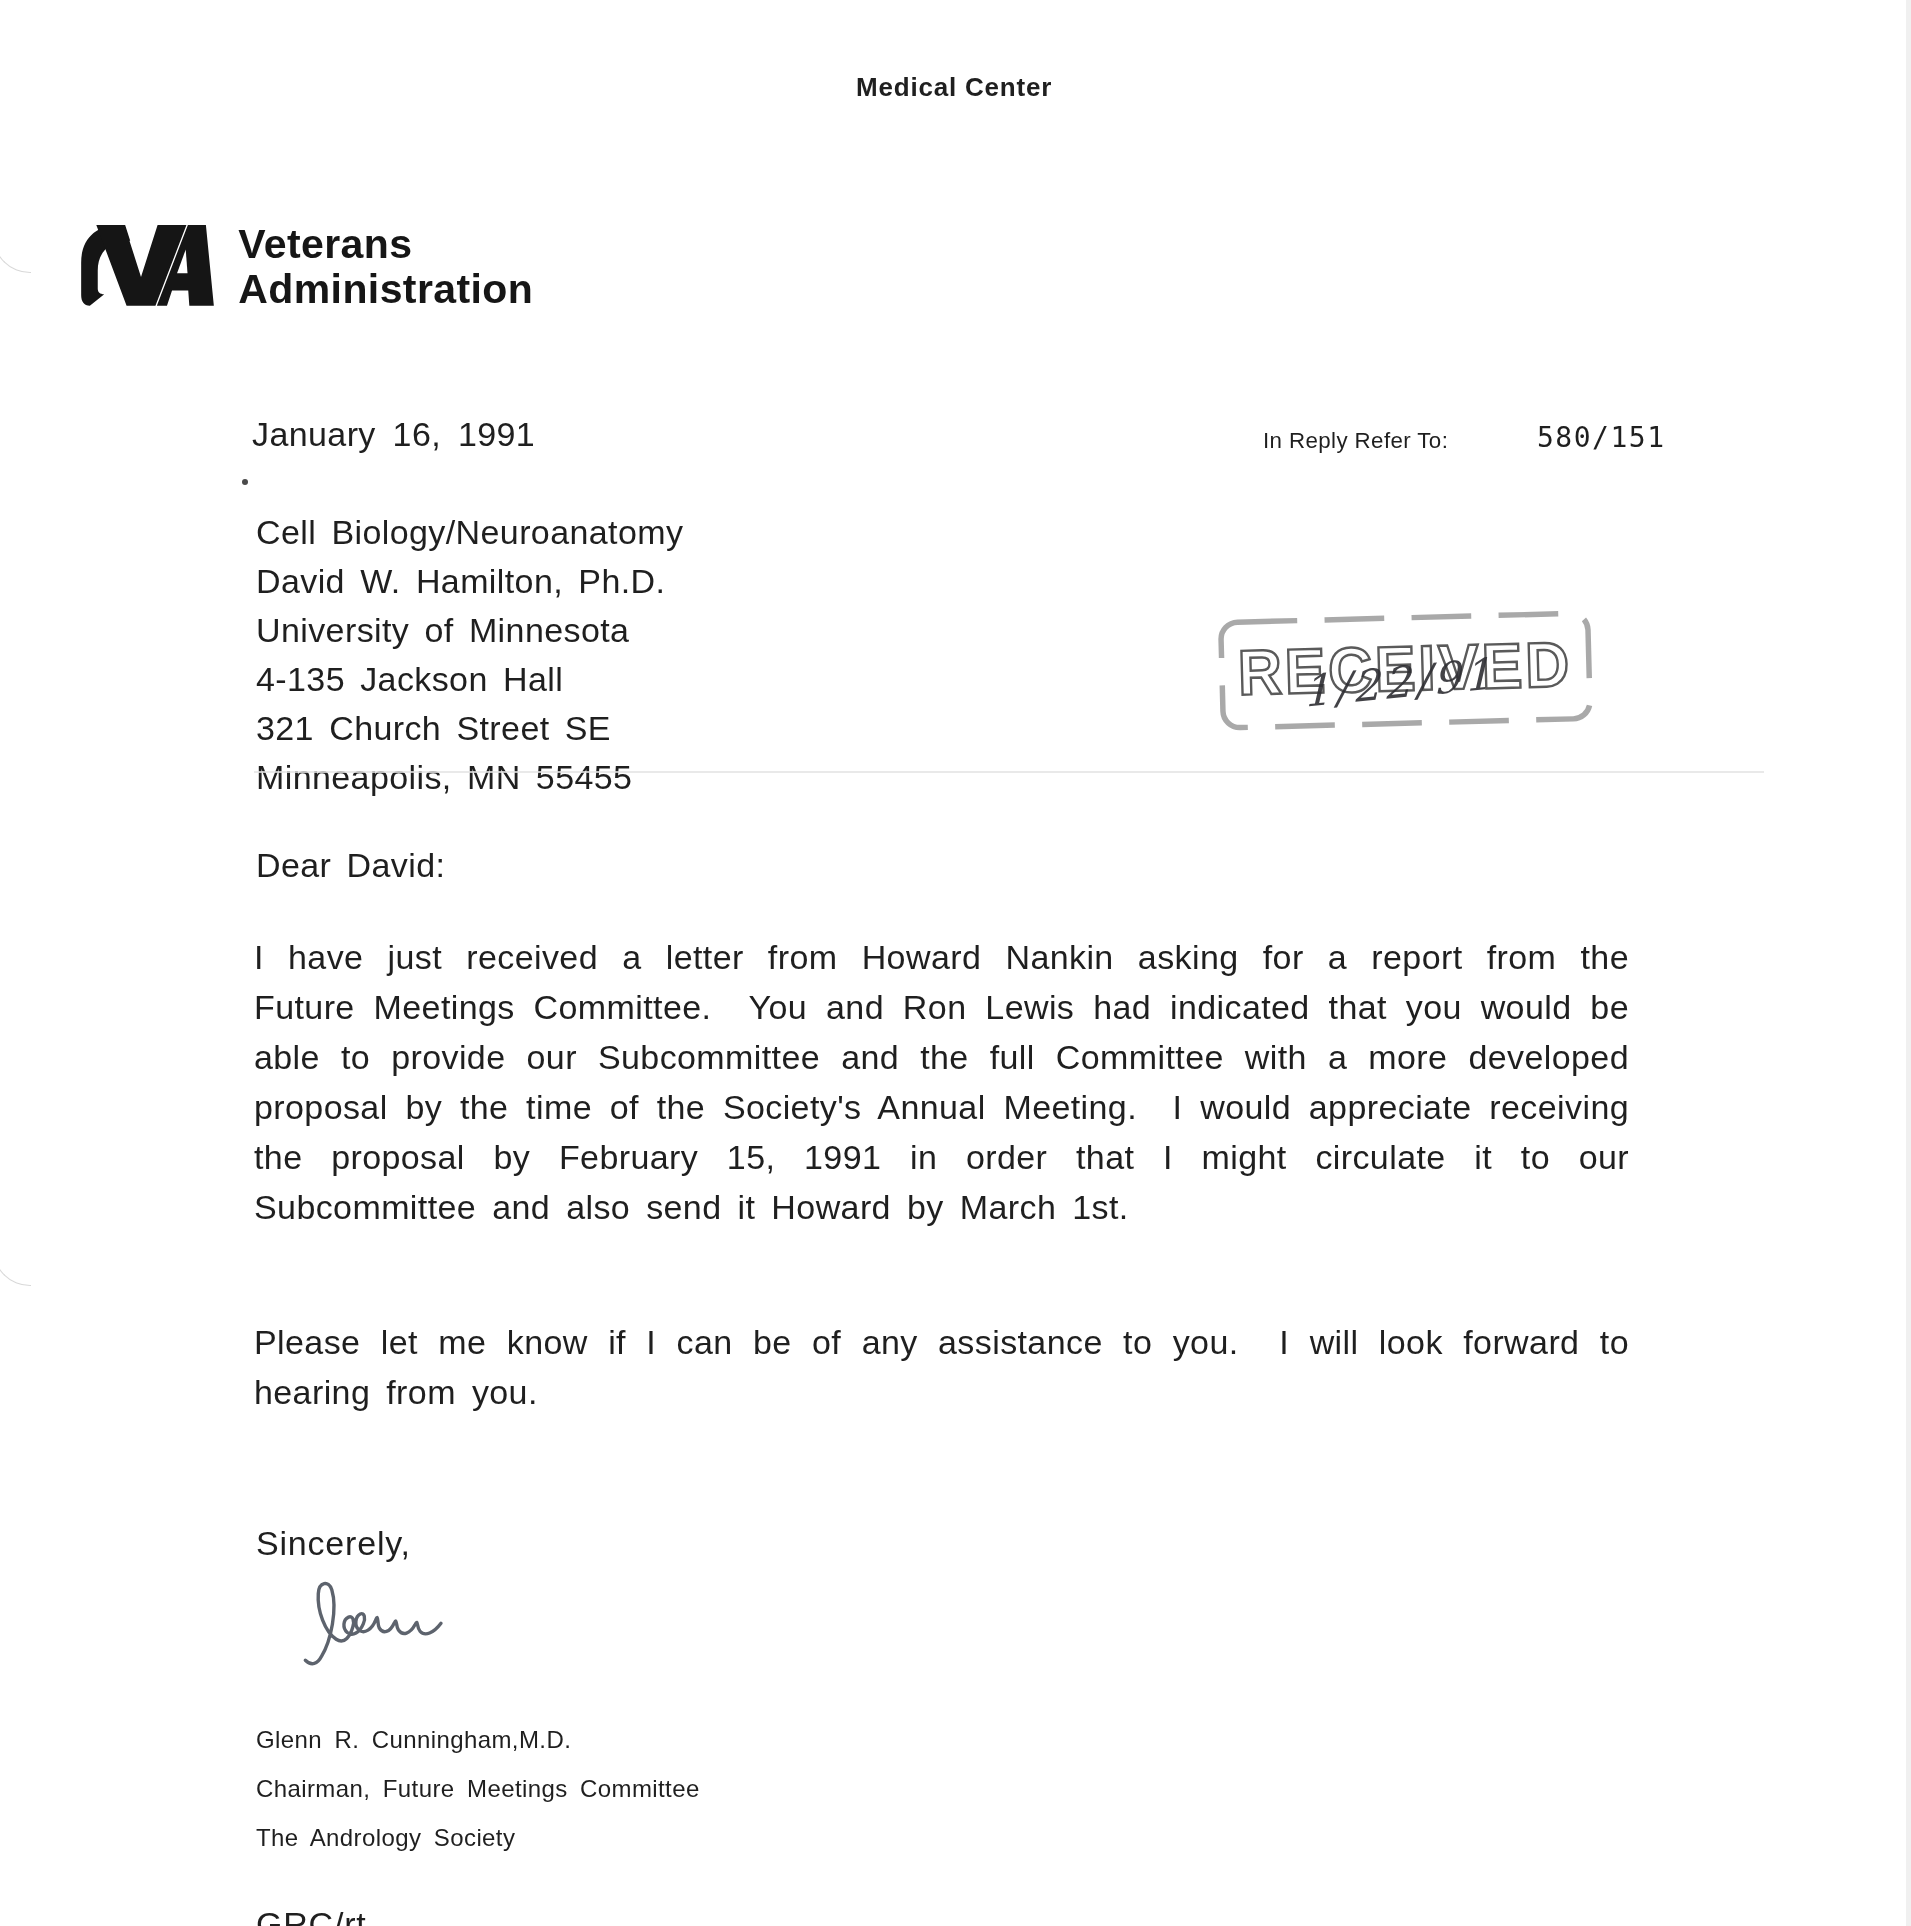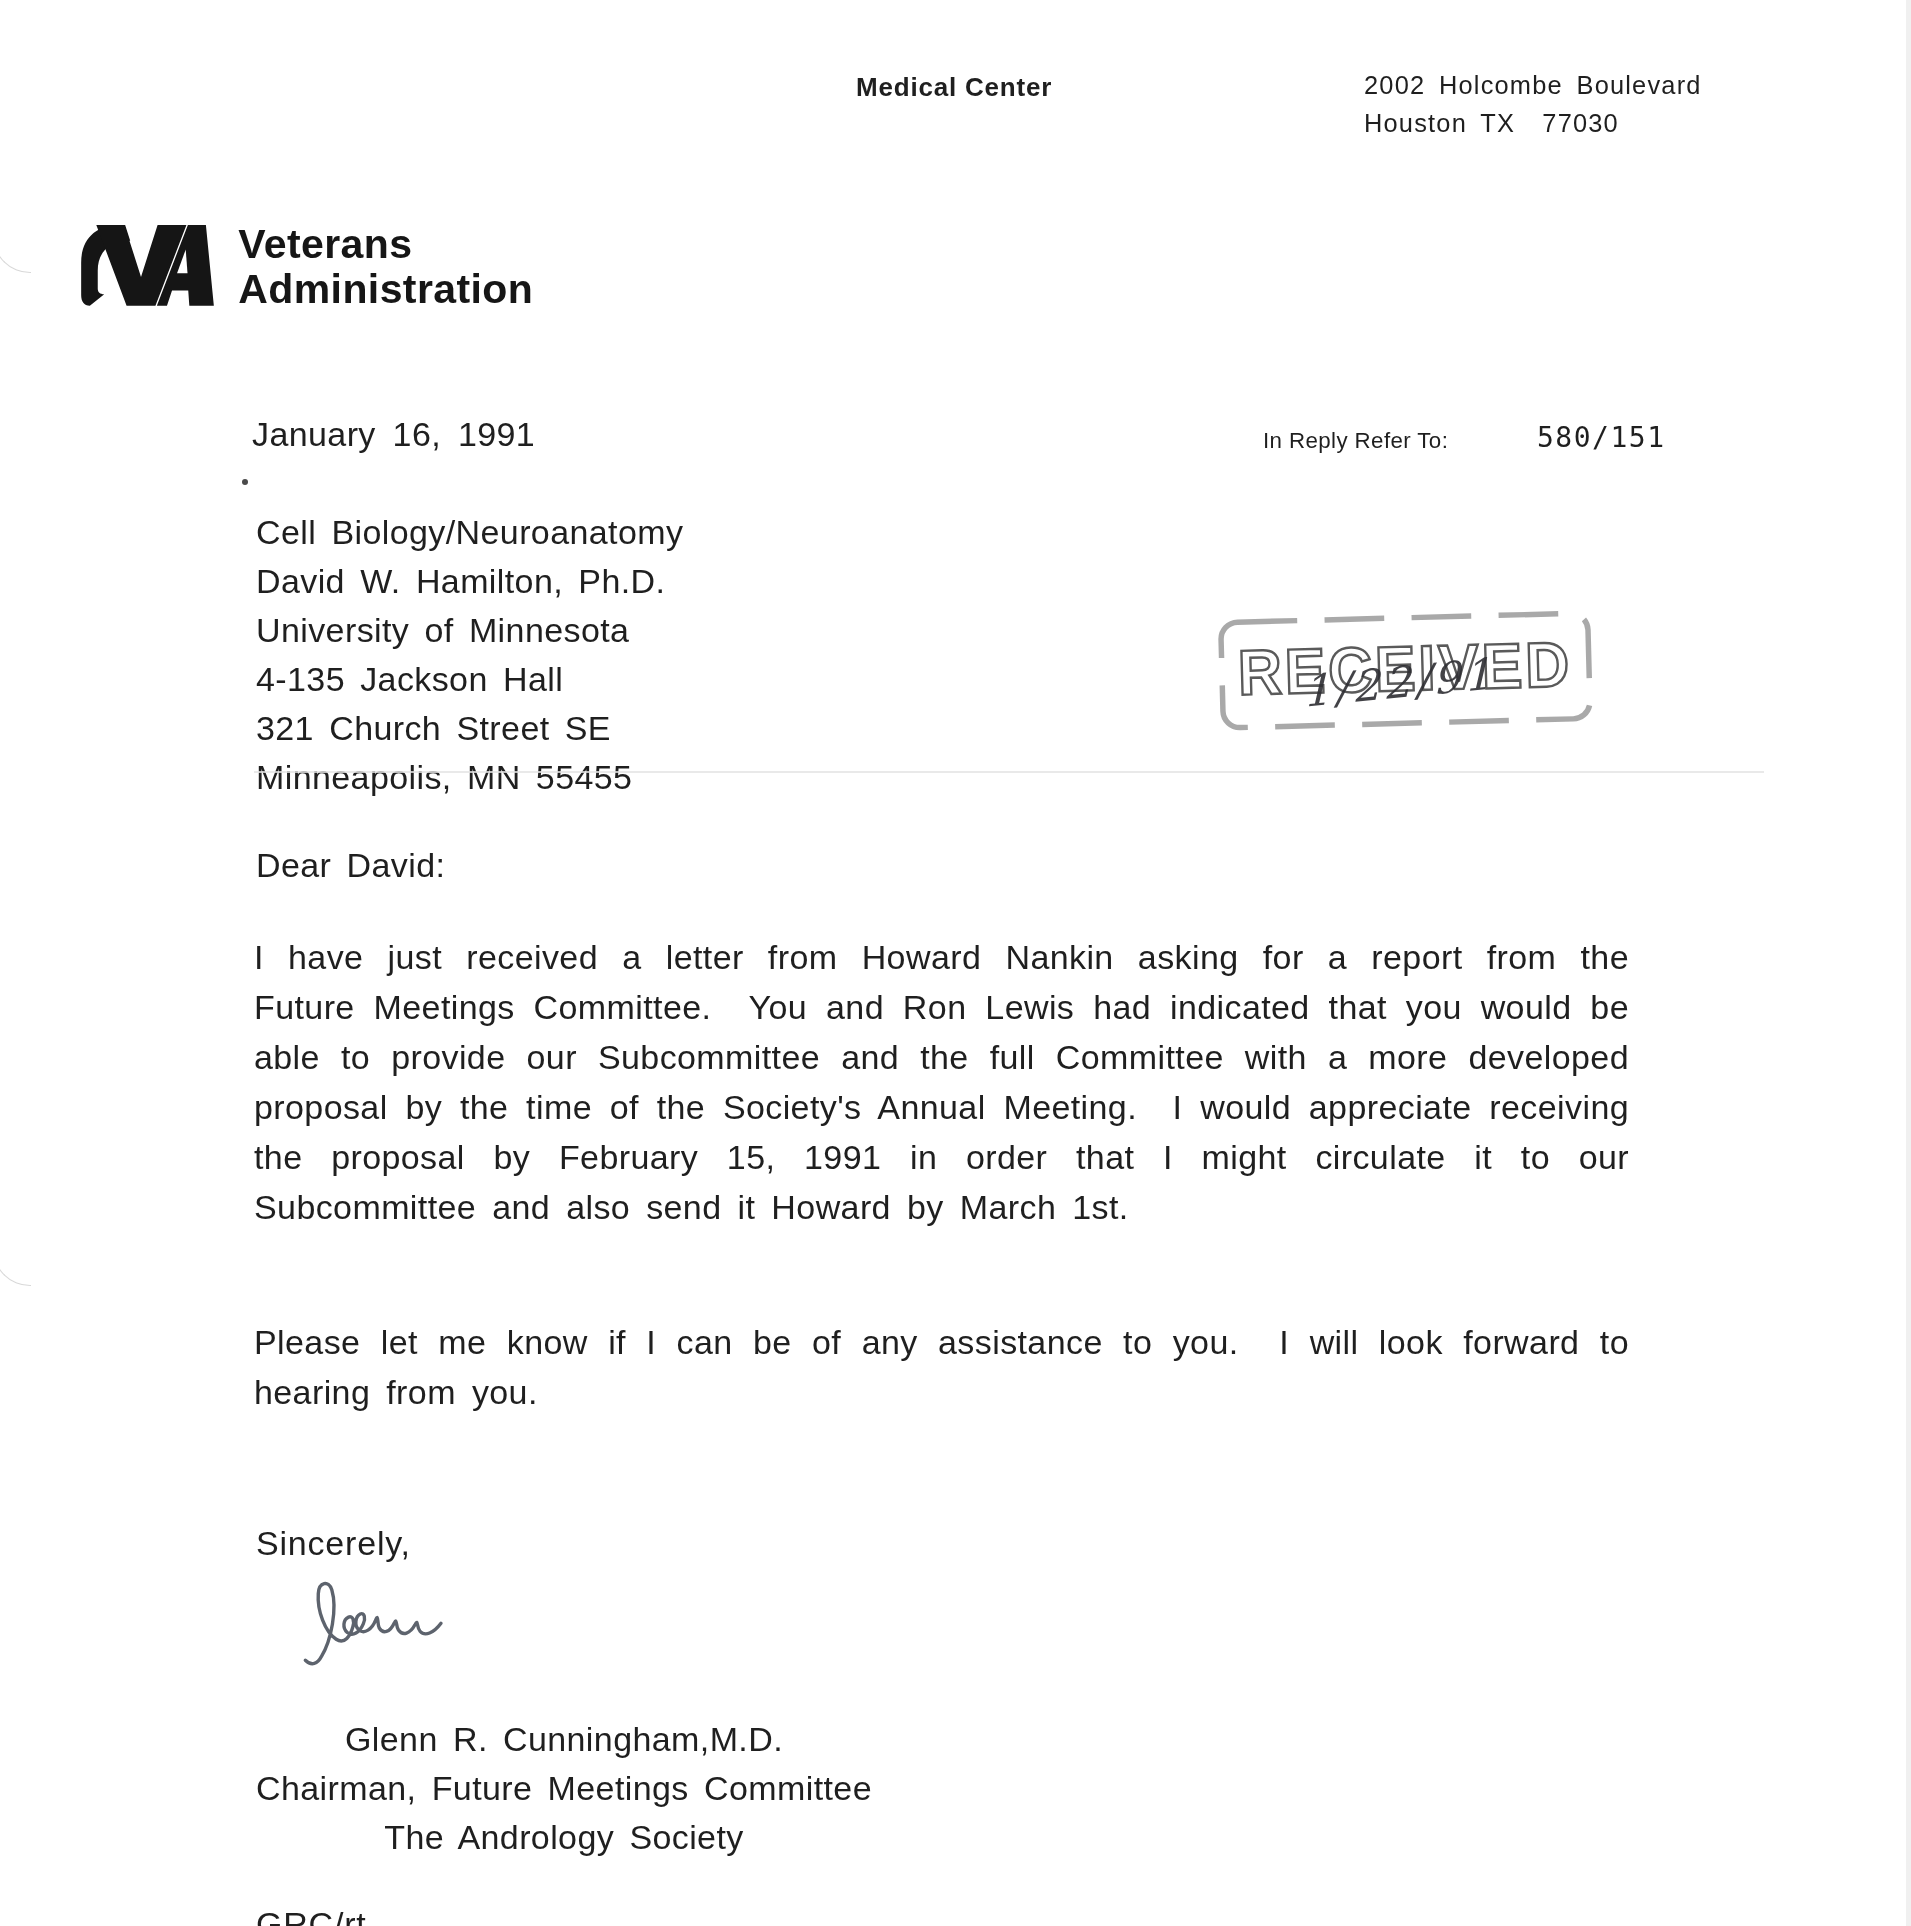--- a/index.html
+++ b/index.html
@@ -41,21 +41,21 @@
     position:absolute;left:254px;width:1375px;
     font-size:34px;line-height:50px;letter-spacing:0.4px;word-spacing:6.2px;
     text-align:justify;white-space:pre-wrap;
   }
   .para1{top:932px;}
   .para2{top:1317px;}
   .closing{position:absolute;left:256px;top:1524px;font-size:34px;letter-spacing:0.8px;}
   .signature{position:absolute;left:293px;top:1572px;width:185px;height:100px;}
   .signer{
     position:absolute;left:256px;top:1715px;
-    font-size:34px;line-height:49px;letter-spacing:0.4px;word-spacing:5.4px;text-align:center;
+    font-size:24px;line-height:49px;letter-spacing:0.4px;word-spacing:5.4px;
   }
   .initials{position:absolute;left:256px;top:1905px;font-size:34px;letter-spacing:0.8px;}
   
   .stamp{
     position:absolute;left:1217px;top:608px;width:378px;height:127px;
     transform:rotate(-1.5deg);
   }
   .stamp svg{width:100%;height:100%;}
   .stamp-date{
     position:absolute;left:89px;top:49px;
@@ -69,22 +69,20 @@
   .curl{position:absolute;width:37px;height:37px;border:0 solid #b9b9b9;border-left-width:1.9px;border-bottom-width:1.9px;border-bottom-left-radius:37px;opacity:.55;left:-7px;}
   .curl1{top:235px;}.curl2{top:1248px;}
   .edge-shade{position:absolute;right:0;top:0;width:5.4px;height:2704px;background:#ececec;opacity:.8;}
 </style>
 </head>
 <body>
 
 <div class="page">
 
   <div class="medical-center">Medical Center</div>
-  <div class="office-address">2002 Holcombe Boulevard
-Houston TX  77030</div>
 
   <div class="logo-wrap">
     <svg class="logo-mark" viewBox="0 0 380 250" aria-hidden="true">
       <path d="M30,238 C14,238 6,226 6,208 L6,118 C6,52 48,14 112,14 L128,14 L142,58 C88,58 52,86 52,140 L52,190 C52,200 58,206 70,206 Z" fill="#151515"></path>
       <path d="M48,14 L126,14 L172,158 L218,14 L298,14 L212,238 L132,238 Z" fill="#151515"></path>
       <path d="M216,238 L302,14 L352,14 L374,238 L306,238 L303,196 L258,196 L244,238 Z" fill="#151515"></path>
       <path d="M272,148 L296,82 L301,148 Z" fill="#ffffff"></path>
     </svg>
     <div class="logo-text">
       <div>Veterans</div>

